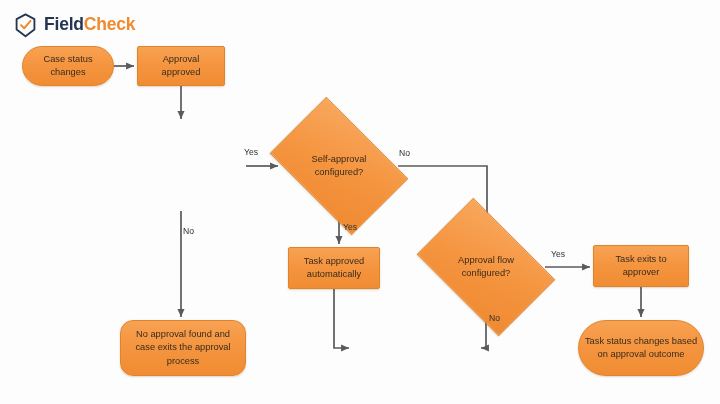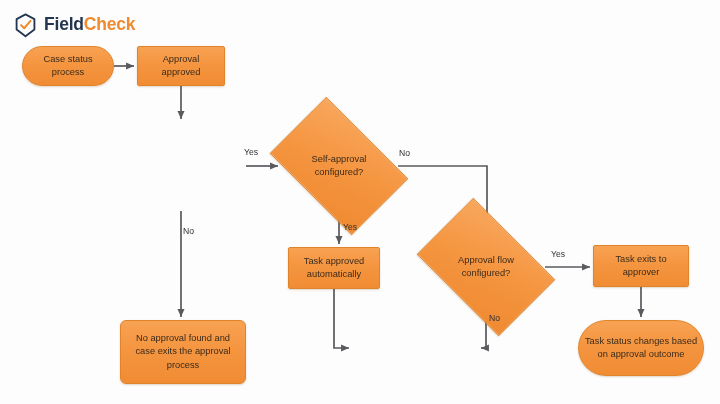--- a/index.html
+++ b/index.html
@@ -125,21 +125,21 @@
   </svg>
 
   <span class="elabel" style="left:244px;top:147px;">Yes</span>
   <span class="elabel" style="left:183px;top:226px;">No</span>
   <span class="elabel" style="left:343px;top:222px;">Yes</span>
   <span class="elabel" style="left:399px;top:148px;">No</span>
   <span class="elabel" style="left:551px;top:249px;">Yes</span>
   <span class="elabel" style="left:489px;top:313px;">No</span>
 
   <div class="node n-stadium" style="left:22px;top:46px;width:92px;height:40px;">
-    <span class="txt">Case status process</span>
+    <span class="txt">Case status changes</span>
   </div>
 
   <div class="node n-rect" style="left:137px;top:46px;width:88px;height:40px;">
     <span class="txt">Approval approved</span>
   </div>
 
 
   <div class="diamond-wrap" style="left:281px;top:126px;width:116px;height:80px;">
     <span class="diamond-shape"></span>
     <span class="diamond-label" style="padding:0 18px;">Self-approval configured?</span>
@@ -151,21 +151,21 @@
 
   <div class="diamond-wrap" style="left:428px;top:227px;width:116px;height:80px;">
     <span class="diamond-shape"></span>
     <span class="diamond-label" style="padding:0 18px;">Approval flow configured?</span>
   </div>
 
   <div class="node n-rect" style="left:593px;top:245px;width:96px;height:42px;">
     <span class="txt">Task exits to approver</span>
   </div>
 
-  <div class="node n-round" style="left:120px;top:320px;width:126px;height:64px;border-radius:6px;">
+  <div class="node n-round" style="left:120px;top:320px;width:126px;height:56px;">
     <span class="txt">No approval found and case exits the approval process</span>
   </div>
 
 
   <div class="node n-stadium" style="left:578px;top:320px;width:126px;height:56px;">
     <span class="txt">Task status changes based on approval outcome</span>
   </div>
 
 </div>
 

